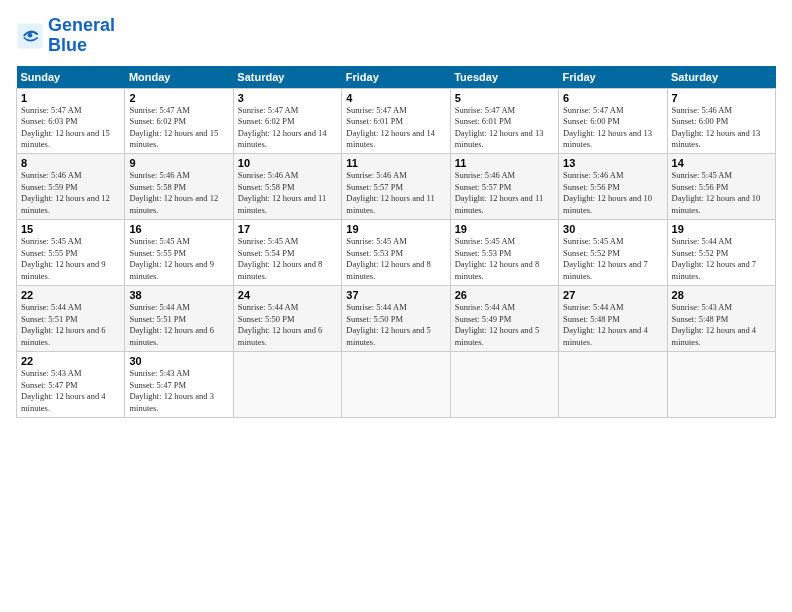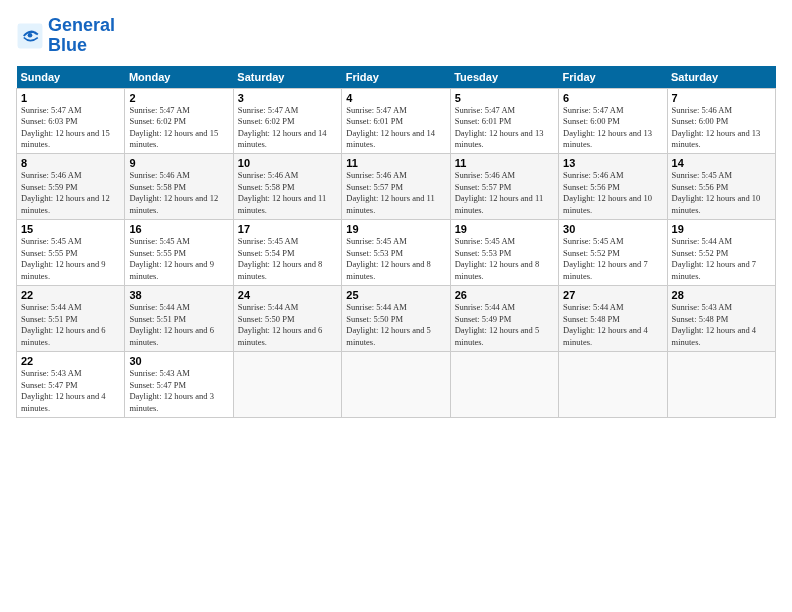--- a/index.html
+++ b/index.html
@@ -313,21 +313,21 @@
         </td>
         <td>
           <span class="day-num">24</span>
           <div class="day-info">
             Sunrise: 5:44 AM<br>
             Sunset: 5:50 PM<br>
             Daylight: 12 hours and 6 minutes.
           </div>
         </td>
         <td>
-          <span class="day-num">25</span>
+          <span class="day-num">37</span>
           <div class="day-info">
             Sunrise: 5:44 AM<br>
             Sunset: 5:50 PM<br>
             Daylight: 12 hours and 5 minutes.
           </div>
         </td>
         <td>
           <span class="day-num">26</span>
           <div class="day-info">
             Sunrise: 5:44 AM<br>

